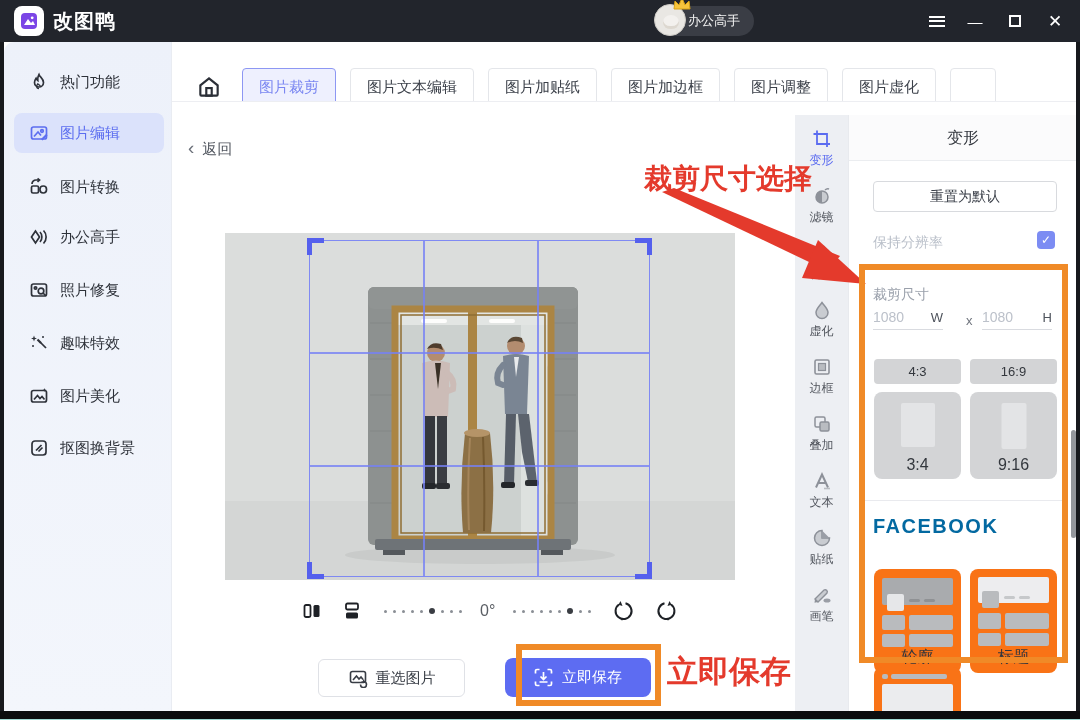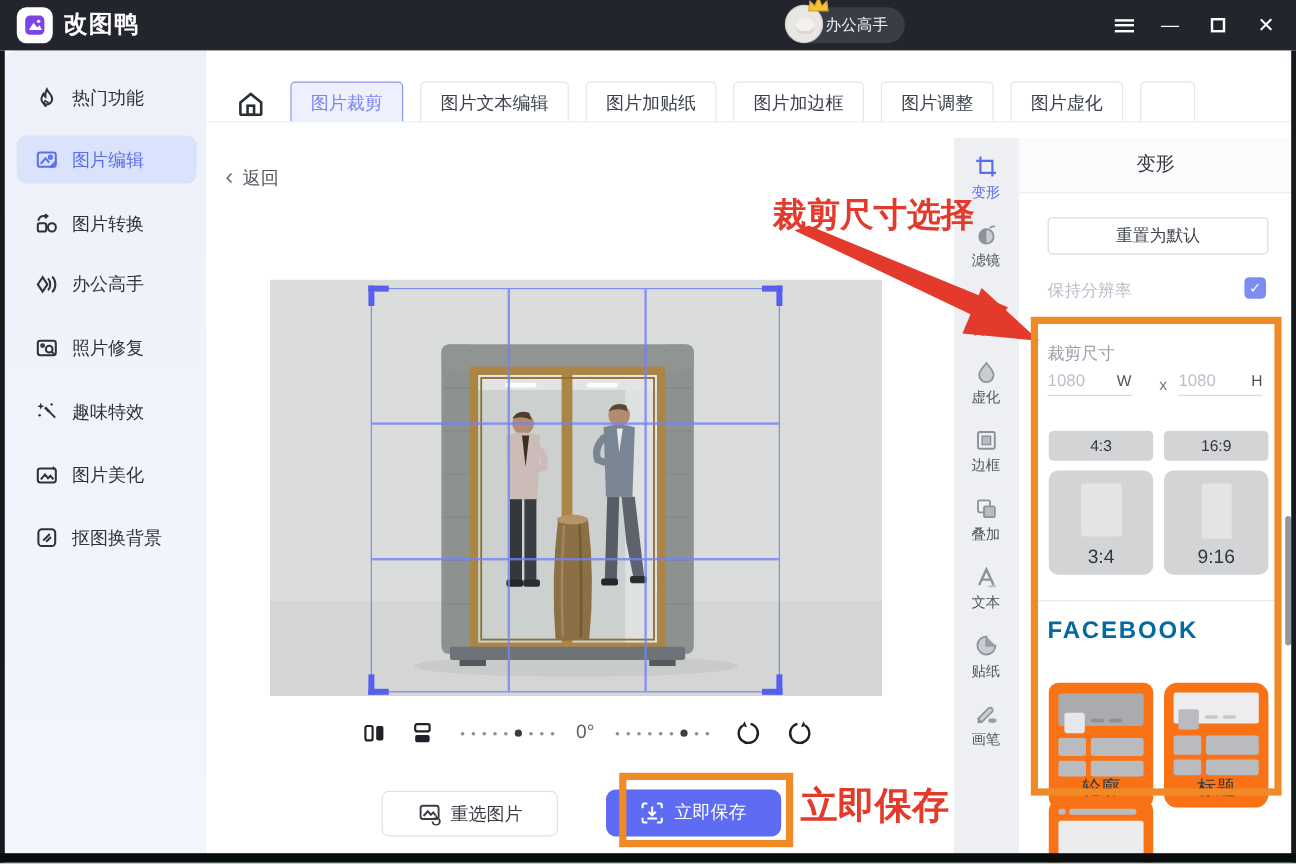--- a/index.html
+++ b/index.html
@@ -477,21 +477,21 @@
     <div class="mk" style="left:8px; top:9px; width:71px; height:27px; background:#a9abae;"></div>
     <div class="mk" style="left:13px; top:25px; width:17px; height:17px; background:#e6e7e9;"></div>
     <div class="mk" style="left:35px; top:30px; width:11px; height:3px; background:#8f9194;"></div>
     <div class="mk" style="left:50px; top:30px; width:11px; height:3px; background:#8f9194;"></div>
     <div class="mk" style="left:8px; top:46px; width:23px; height:15px; background:#b9bbbe;"></div>
     <div class="mk" style="left:35px; top:46px; width:44px; height:15px; background:#b9bbbe;"></div>
     <div class="mk" style="left:8px; top:65px; width:23px; height:13px; background:#b9bbbe;"></div>
     <div class="mk" style="left:35px; top:65px; width:44px; height:13px; background:#b9bbbe;"></div>
     <div class="lab">轮廓</div>
   </div>
-  <div class="fb-card" style="left:121px;border-radius:11px;">
+  <div class="fb-card" style="left:121px;">
     <div class="mk" style="left:8px; top:8px; width:71px; height:26px; background:#ededef;"></div>
     <div class="mk" style="left:12px; top:22px; width:17px; height:17px; background:#b9bbbe;"></div>
     <div class="mk" style="left:34px; top:27px; width:11px; height:3px; background:#c6c8ca;"></div>
     <div class="mk" style="left:49px; top:27px; width:11px; height:3px; background:#c6c8ca;"></div>
     <div class="mk" style="left:8px; top:44px; width:23px; height:16px; background:#b9bbbe;"></div>
     <div class="mk" style="left:35px; top:44px; width:44px; height:16px; background:#b9bbbe;"></div>
     <div class="mk" style="left:8px; top:64px; width:23px; height:13px; background:#b9bbbe;"></div>
     <div class="mk" style="left:35px; top:64px; width:44px; height:13px; background:#b9bbbe;"></div>
     <div class="lab">标题</div>
   </div>

